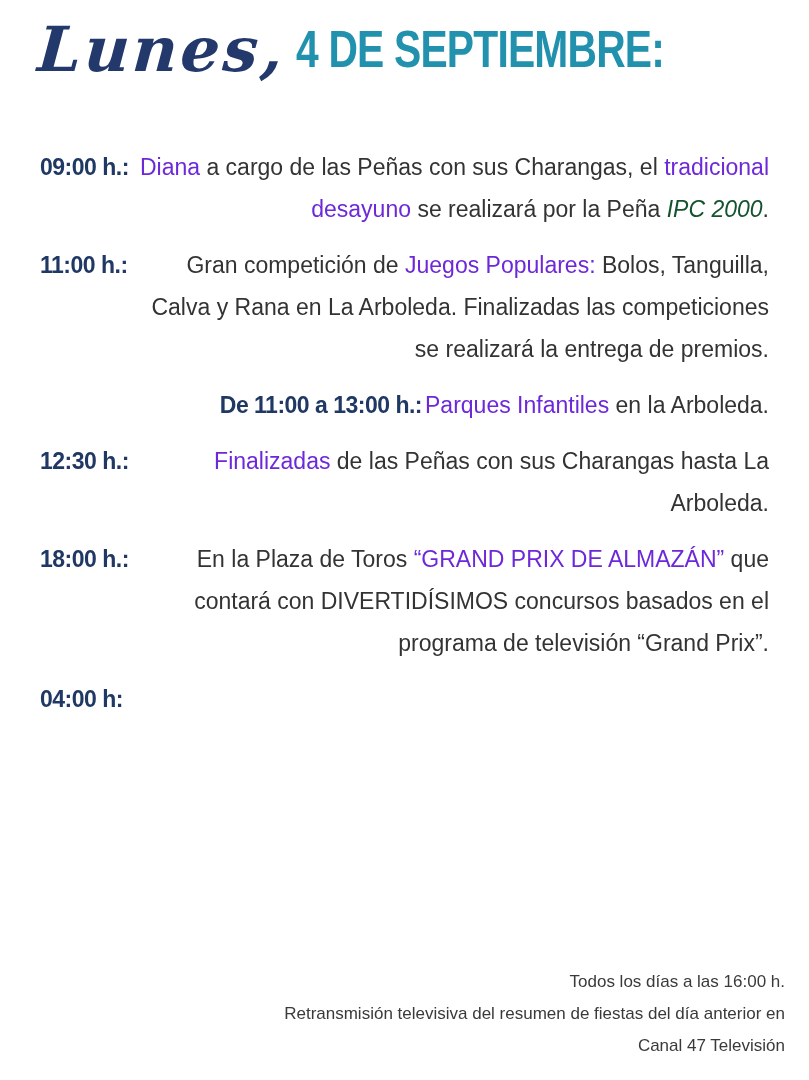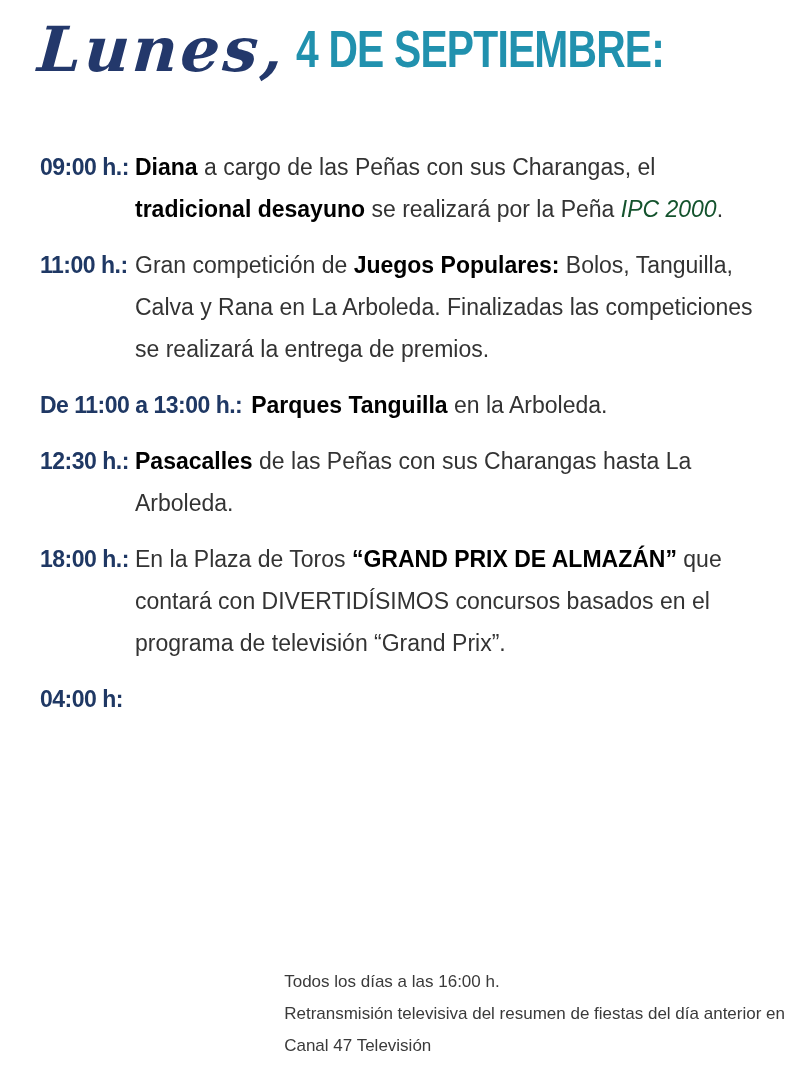--- a/index.html
+++ b/index.html
@@ -38,57 +38,59 @@
   
   .content {
     position:absolute; top:146px; left:40px; right:40px;
   }
   .row {
     position:relative;
     padding-left:95px;
     font-size:23px; line-height:42px;
     color:#333333;
     margin-bottom:14px;
+    text-align:right;
   }
   .row .time {
     position:absolute; left:0; top:0;
     color:#1f3864; font-weight:bold;
     letter-spacing:-0.5px;
     white-space:nowrap;
   }
   .row.inline { padding-left:0; }
   .row.inline .time {
     position:static; display:inline;
-    margin-right:9px;
+    margin-right:3px;
   }
   .seg-normal { color:#333333; }
-  .seg-orange { color:#000000; font-weight:bold; }
+  .seg-orange { color:#6d28d9; font-weight:normal; }
   .seg-italic { color:#14532d; font-style:italic; }
   
   .footer {
     position:absolute; right:24px; bottom:18px;
+    text-align:right;
     font-size:17px; line-height:32px;
     color:#3a3a3a;
     margin-top:8px;
   }
 </style>
 </head>
 <body>
 
 <div class="page">
 
   <div class="header">
     <span class="title-script">Lunes,</span><span class="title-caps">4 DE SEPTIEMBRE:</span>
   </div>
 
   <div class="content" id="schedule-list">
       <div class="row"><span class="time">09:00 h.:</span><span><span class="seg-orange">Diana</span><span class="seg-normal"> a cargo de las Peñas con sus Charangas, el </span><span class="seg-orange">tradicional desayuno</span><span class="seg-normal"> se realizará por la Peña </span><span class="seg-italic">IPC 2000</span><span class="seg-normal">.</span></span></div>
       <div class="row"><span class="time">11:00 h.:</span><span><span class="seg-normal">Gran competición de </span><span class="seg-orange">Juegos Populares:</span><span class="seg-normal"> Bolos, Tanguilla, Calva y  Rana en La Arboleda. Finalizadas las competiciones se realizará la entrega de premios.</span></span></div>
-      <div class="row inline"><span class="time">De 11:00 a 13:00 h.:</span><span><span class="seg-orange">Parques Tanguilla</span><span class="seg-normal"> en la Arboleda.</span></span></div>
-      <div class="row"><span class="time">12:30 h.:</span><span><span class="seg-orange">Pasacalles</span><span class="seg-normal"> de las Peñas con sus Charangas hasta La Arboleda.</span></span></div>
+      <div class="row inline"><span class="time">De 11:00 a 13:00 h.:</span><span><span class="seg-orange">Parques Infantiles</span><span class="seg-normal"> en la Arboleda.</span></span></div>
+      <div class="row"><span class="time">12:30 h.:</span><span><span class="seg-orange">Finalizadas</span><span class="seg-normal"> de las Peñas con sus Charangas hasta La Arboleda.</span></span></div>
       <div class="row"><span class="time">18:00 h.:</span><span><span class="seg-normal">En la Plaza de Toros </span><span class="seg-orange">“GRAND PRIX DE ALMAZÁN”</span><span class="seg-normal"> que contará con DIVERTIDÍSIMOS concursos basados en el programa de televisión “Grand Prix”.</span></span></div>
       <div class="row"><span class="time">04:00 h:</span></div>
     </div>
 
   <div class="footer">
     <div>Todos los días a las 16:00 h.</div>
     <div>Retransmisión televisiva del resumen de fiestas del día anterior en</div>
     <div>Canal 47 Televisión</div>
   </div>
 

